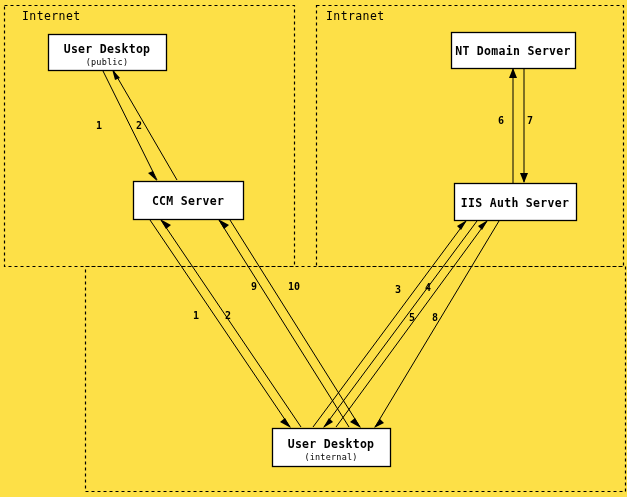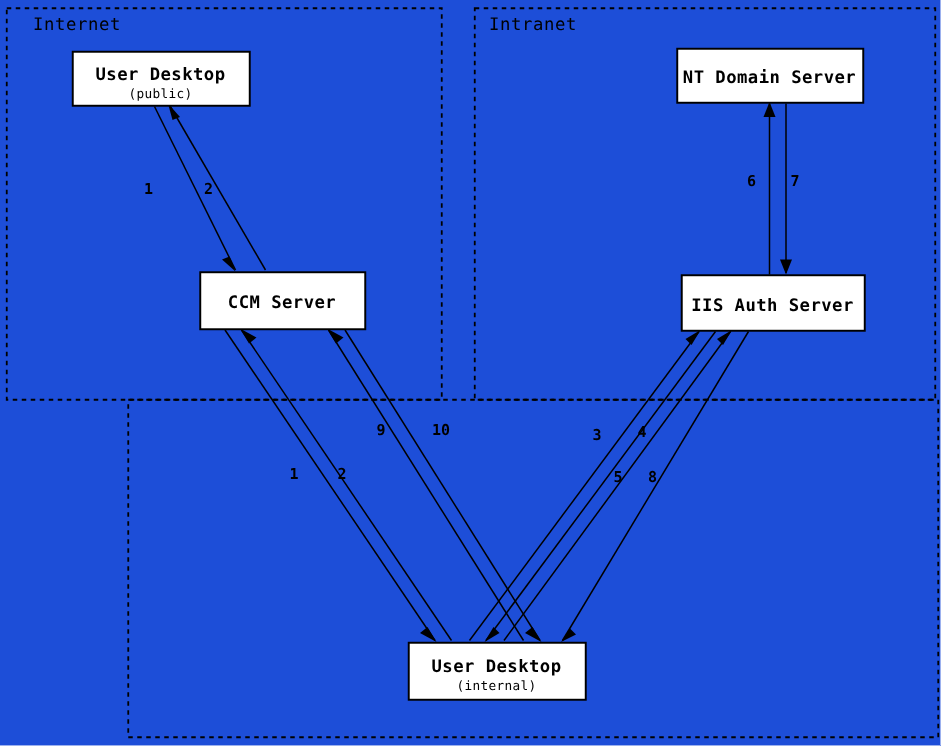--- a/index.html
+++ b/index.html
@@ -4,21 +4,21 @@
 <style>
   html, body {
     margin: 0;
     padding: 0;
     background: #ffffff;
   }
   #diagram-root {
     position: relative;
     width: 627px;
     height: 497px;
-    background: #1d4ed8;
+    background: #fde047;
     font-family: "DejaVu Sans Mono", monospace;
     overflow: hidden;
   }
   svg.canvas {
     position: absolute;
     top: 0;
     left: 0;
     width: 627px;
     height: 497px;
   }

